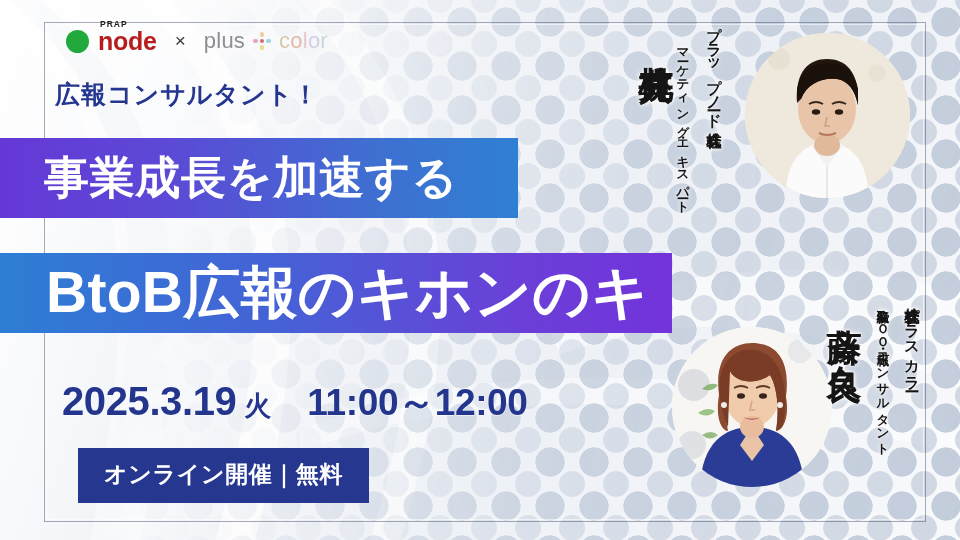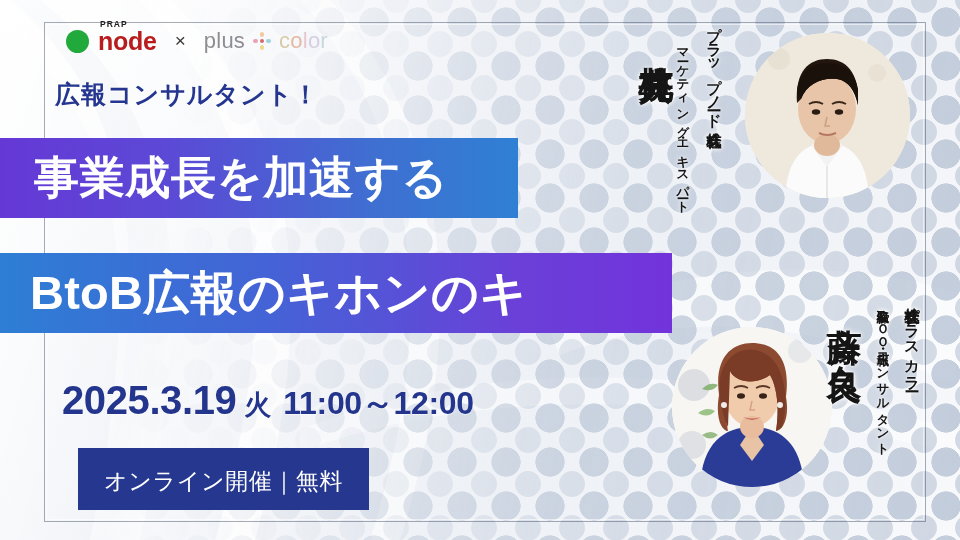--- a/index.html
+++ b/index.html
@@ -88,48 +88,48 @@
   }
 
   
   .bar{
     position:absolute;display:flex;align-items:center;
     color:#ffffff;font-weight:bold;white-space:nowrap;
   }
   .bar1{
     left:0;top:138px;width:518px;height:80px;
     background:linear-gradient(90deg,#6538d6 0%,#5c49d6 32%,#3f6fd1 72%,#2f80d4 100%);
-    padding-left:34px;box-sizing:border-box;
+    padding-left:44px;box-sizing:border-box;
     font-size:45px;letter-spacing:.015em;
   }
   .bar2{
     left:0;top:253px;width:672px;height:80px;
     background:linear-gradient(90deg,#2d7ed4 0%,#4463d6 40%,#6b3fd8 78%,#7233db 100%);
-    padding-left:30px;box-sizing:border-box;
-    font-size:47px;letter-spacing:.005em;
+    padding-left:46px;box-sizing:border-box;
+    font-size:57px;letter-spacing:.005em;
   }
 
   
   .datetime{
     position:absolute;left:62px;top:378px;
     display:flex;align-items:baseline;gap:6px;
     color:#23358c;font-weight:bold;white-space:nowrap;
     text-shadow:0 1px 0 rgba(255,255,255,.55);
     justify-content:center;
   }
   .dt-date{font-size:40px;letter-spacing:-.01em;}
   .dt-day{font-size:27px;margin:0 6px 0 2px;}
-  .dt-time{font-size:32px;letter-spacing:-.01em;}
+  .dt-time{font-size:37px;letter-spacing:-.01em;margin-left:24px;}
 
   
   .badge{
     position:absolute;left:78px;top:448px;
     background:#25378f;color:#ffffff;
-    padding:18px 26px 13px 26px;
-    font-size:23px;font-weight:normal;letter-spacing:.03em;white-space:nowrap;
+    padding:11px 26px 13px 26px;
+    font-size:23px;font-weight:bold;letter-spacing:.03em;white-space:nowrap;
   }
 
   
   .photo{
     position:absolute;border-radius:50%;overflow:hidden;
   }
   .photo1{left:745px;top:33px;width:165px;height:165px;background:#efe9dd;}
   .photo2{left:672px;top:327px;width:160px;height:160px;background:#f6f5f2;}
   .photo svg{display:block;width:100%;height:100%;}
 

